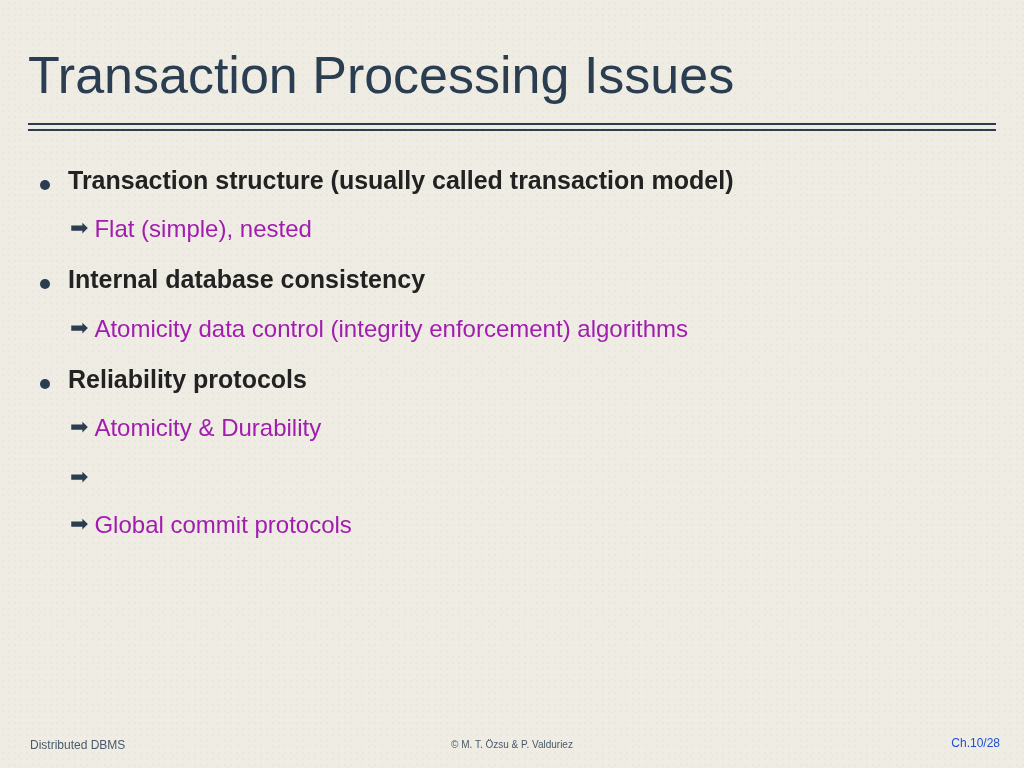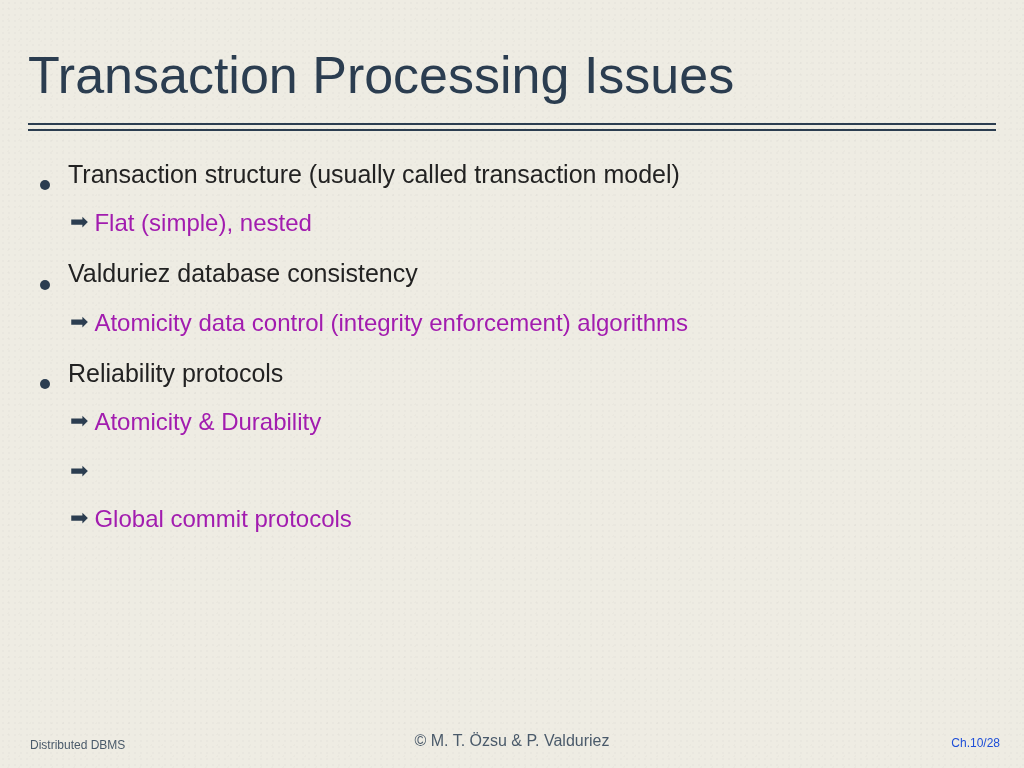--- a/index.html
+++ b/index.html
@@ -35,22 +35,24 @@
     margin: 18px 28px 0 28px;
     border-top: 2px solid #2b3d50;
     height: 4px;
     border-bottom: 2px solid #2b3d50;
   }
   .content {
     padding: 28px 40px 0 40px;
   }
   .bullet-row {
     display: flex;
-    align-items: flex-end;
+    align-items: center;
+    margin-top: 6px;
     margin-bottom: 6px;
+    font-weight: bold;
   }
   .dot {
     width: 10px;
     height: 10px;
     border-radius: 50%;
     background: #2b3d50;
     margin-top: 9px;
     margin-right: 18px;
     flex: 0 0 auto;
   }
@@ -82,21 +84,21 @@
     bottom: 16px;
     font-size: 12px;
     color: #4a5a6a;
   }
   .footer-center {
     position: absolute;
     left: 0;
     right: 0;
     bottom: 18px;
     text-align: center;
-    font-size: 16px;
+    font-size: 10px;
     color: #4a5a6a;
   }
   .footer-right {
     position: absolute;
     right: 24px;
     bottom: 18px;
     font-size: 12px;
     color: #1d4ed8;
   }
 </style>
@@ -114,21 +116,21 @@
       <div class="dot"></div>
       <div class="bullet-text">Transaction structure (usually called transaction model)</div>
     </div>
     <div class="sub-row">
       <div class="arrow">➡</div>
       <div class="sub-text">Flat (simple), nested</div>
     </div>
 
     <div class="bullet-row">
       <div class="dot"></div>
-      <div class="bullet-text">Valduriez database consistency</div>
+      <div class="bullet-text">Internal database consistency</div>
     </div>
     <div class="sub-row">
       <div class="arrow">➡</div>
       <div class="sub-text">Atomicity data control (integrity enforcement) algorithms</div>
     </div>
 
     <div class="bullet-row">
       <div class="dot"></div>
       <div class="bullet-text">Reliability protocols</div>
     </div>

